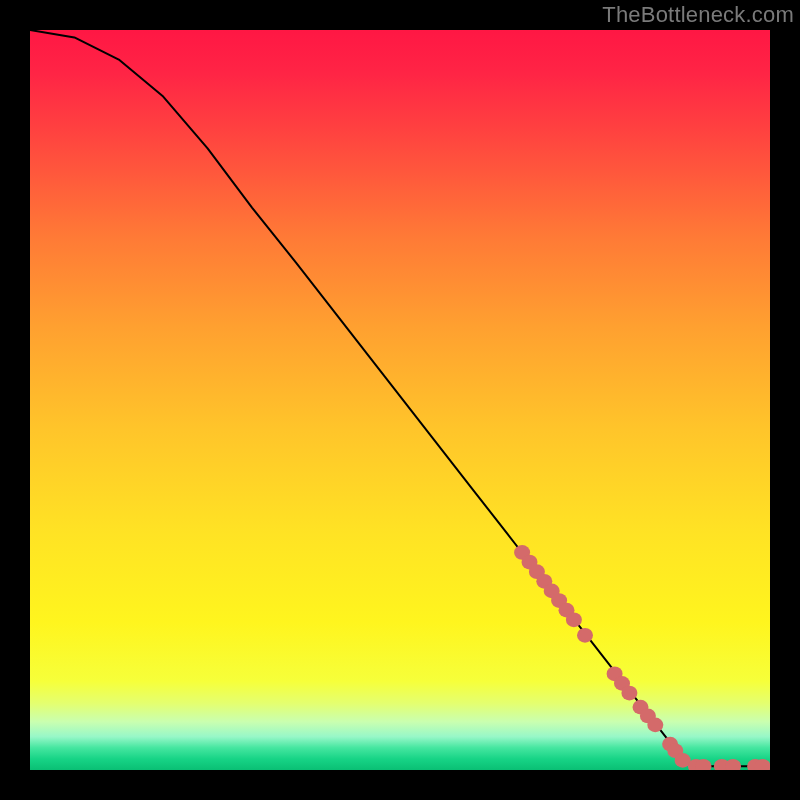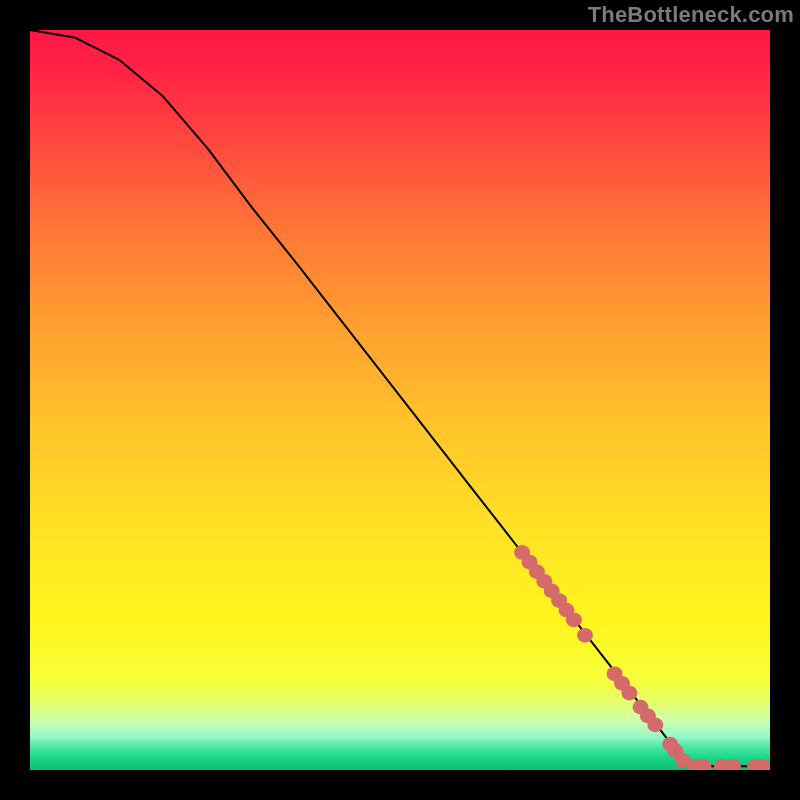--- a/index.html
+++ b/index.html
@@ -17,21 +17,21 @@
     height: 800px;
     background: #000;
   }
   .attribution {
     position: absolute;
     top: 2px;
     right: 6px;
     color: #7a7a7a;
     font-size: 22px;
     letter-spacing: 0.2px;
-    font-weight: 700;
+    font-weight: 400;
   }
   .plot-wrap {
     position: absolute;
     left: 30px;
     top: 30px;
     width: 740px;
     height: 740px;
   }
   svg {
     display: block;

